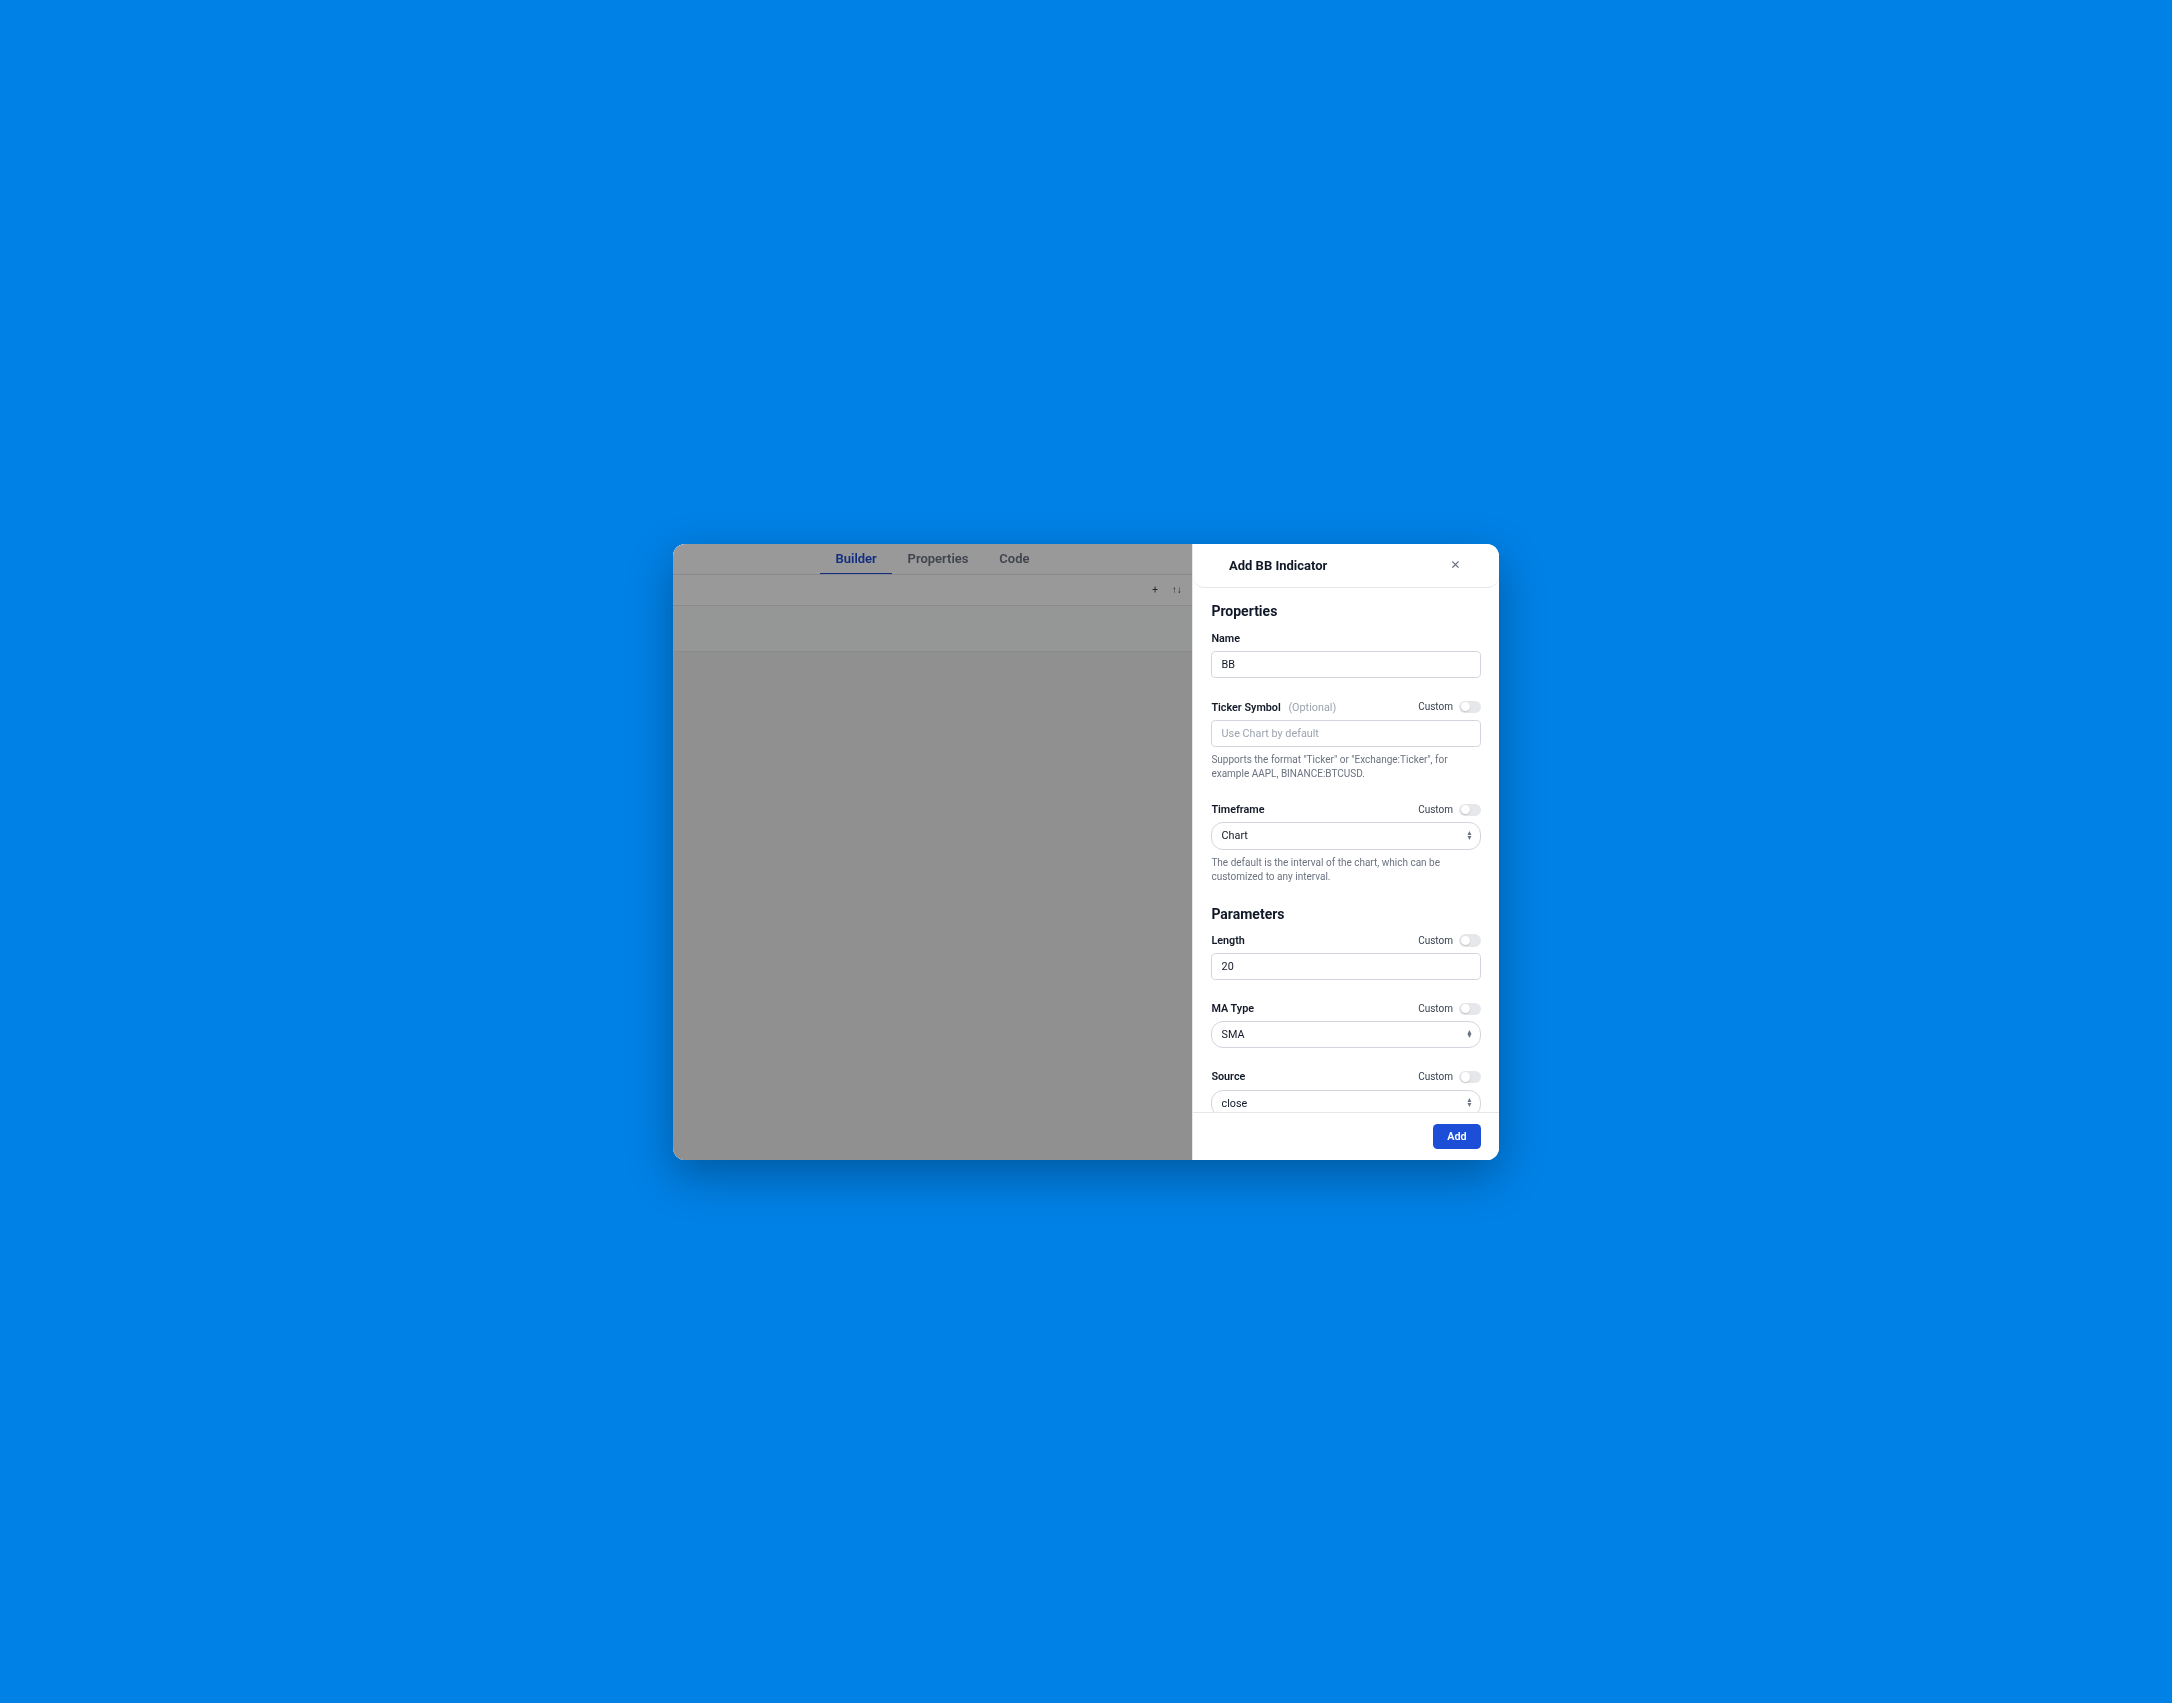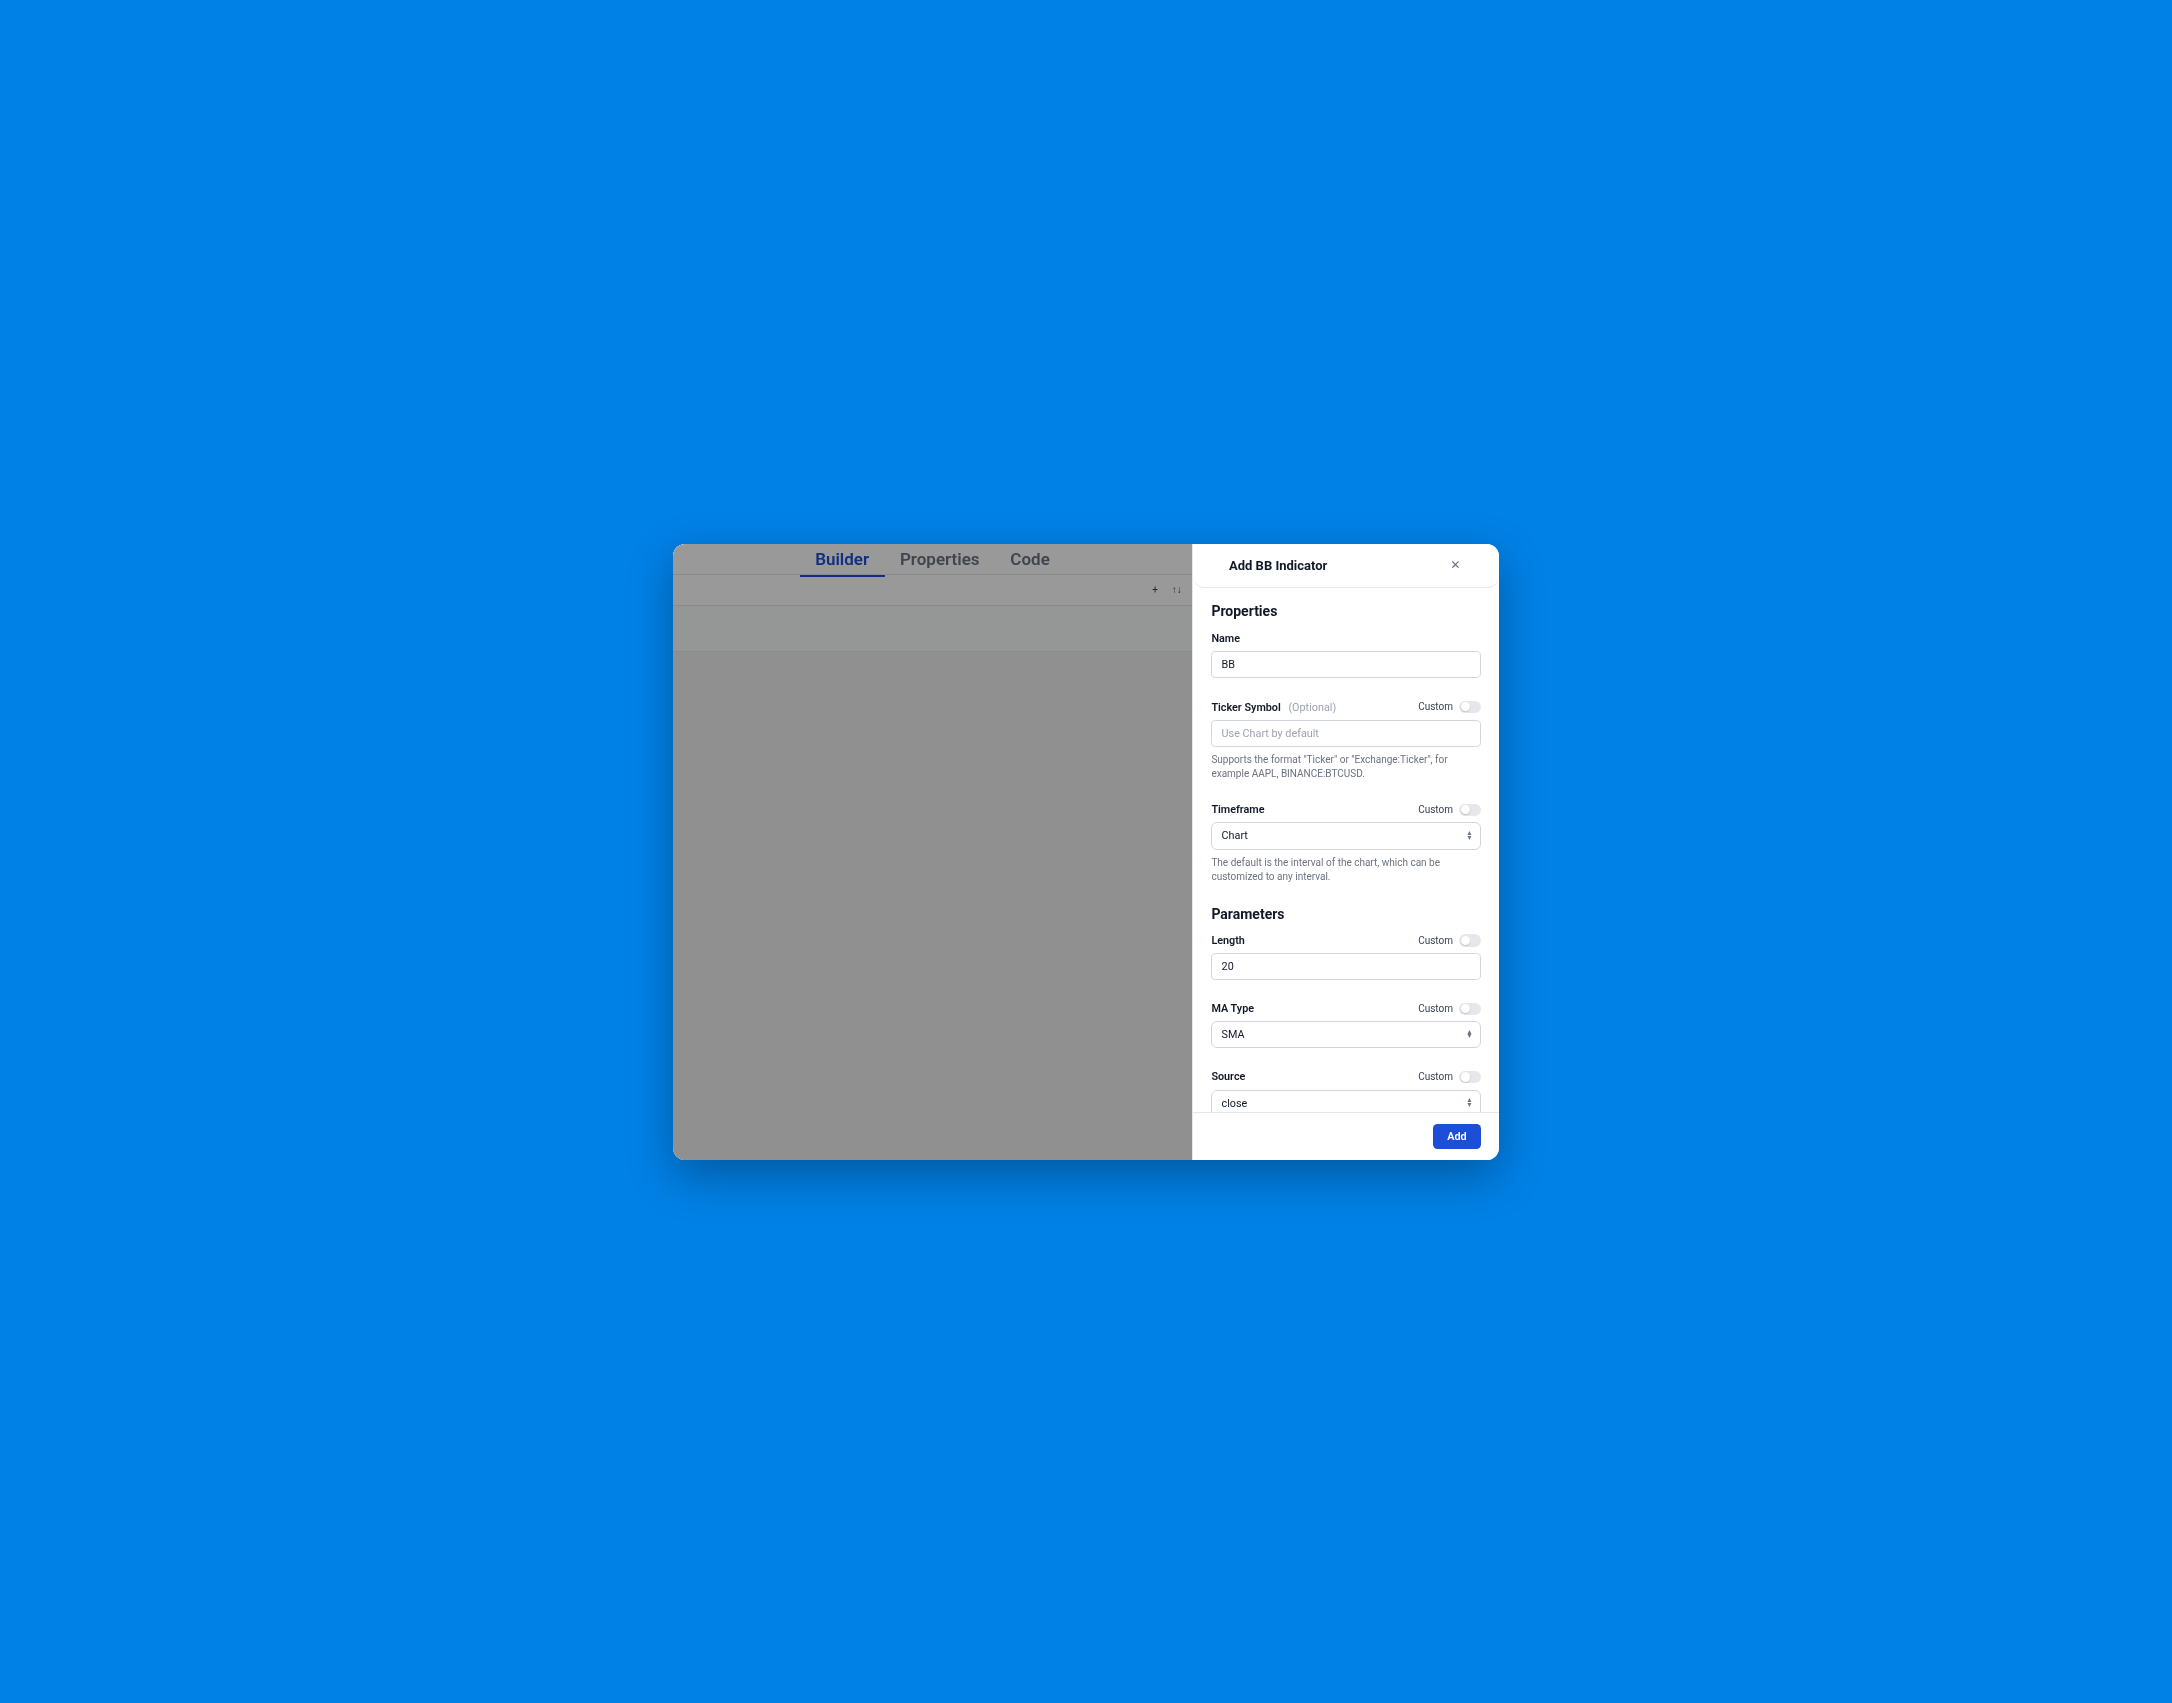--- a/index.html
+++ b/index.html
@@ -48,21 +48,21 @@
       padding: 0 12.3px;
       border-bottom: 0.8px solid #e5e7eb;
       background: #ffffff;
       height: 31px;
       align-items: center;
       justify-content: center;
     }
     
     .tab {
       padding: 7.7px 15.4px;
-      font-size: 17px;
+      font-size: 13px;
       font-weight: 600;
       color: #6b7280;
       cursor: pointer;
       position: relative;
     }
     
     .tab.active {
       color: #1d4ed8;
     }
     
@@ -229,21 +229,21 @@
     }
     
     .select-wrap {
       position: relative;
     }
     
     .select {
       width: 100%;
       padding: 6.1px 9.2px;
       border: 0.8px solid #d1d5db;
-      border-radius: 6px;
+      border-radius: 12px;
       font-size: 10.8px;
       color: #111827;
       font-family: inherit;
       background: #ffffff;
       appearance: none;
       cursor: pointer;
     }
     
     .select-icon {
       position: absolute;

